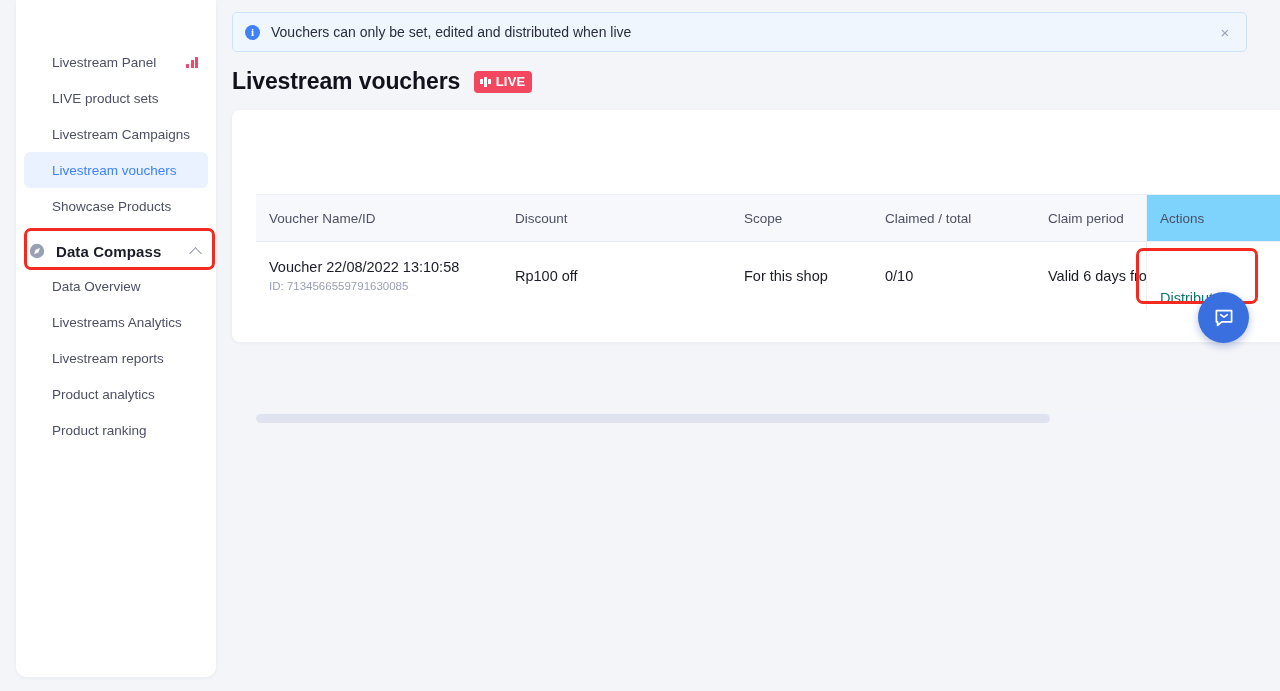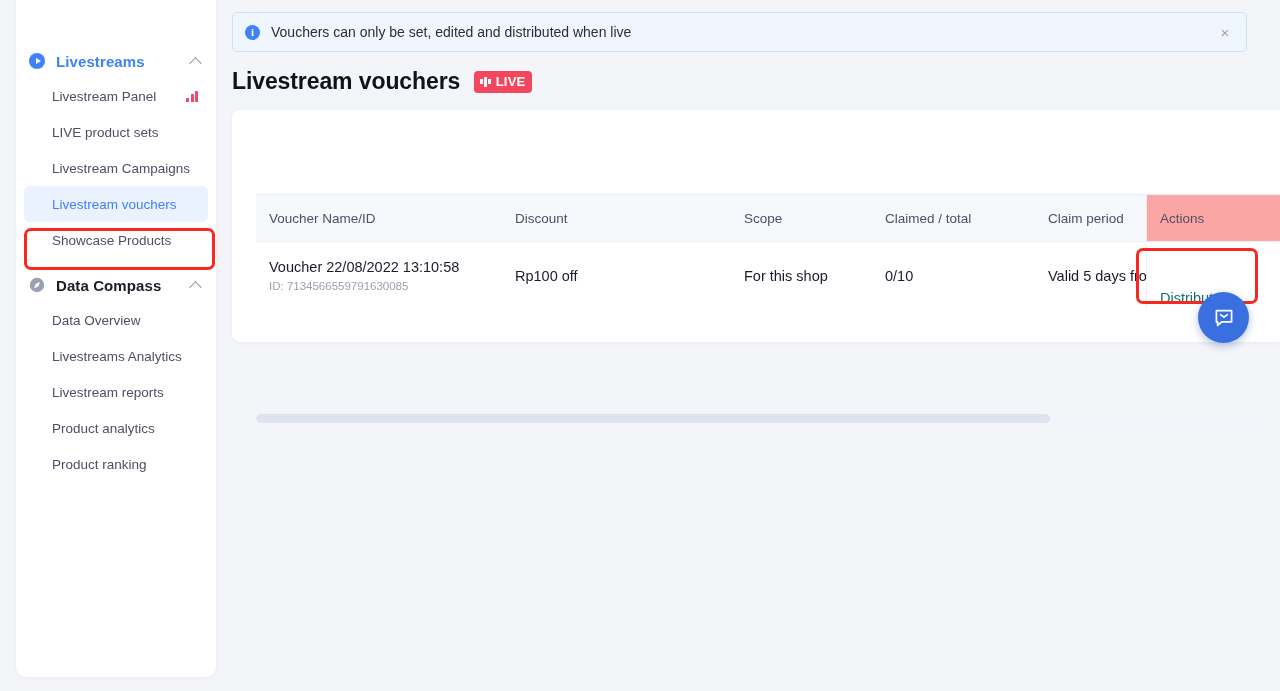--- a/index.html
+++ b/index.html
@@ -253,21 +253,21 @@
     position: absolute;
     right: 0; top: 0;
     width: 134px;
     height: 100%;
     border-left: 1px solid #eceef5;
     display: flex;
     align-items: center;
     padding-left: 13px;
     background: #fff;
   }
-  .thead .actions-col { background: #fca5a5; }
+  .thead .actions-col { background: #7dd3fc; }
 
   .v-name {
     font-size: 14.5px;
     color: #1b1c28;
     line-height: 19px;
   }
   .v-id {
     font-size: 11.5px;
     color: #9aa0b4;
     line-height: 17px;
@@ -326,27 +326,20 @@
     z-index: 50;
   }
 </style>
 </head>
 <body>
 
 <div id="app">
 
   <nav class="sidebar">
 
-    <div class="nav-group-head accent">
-      <span class="gicon">
-        <span class="playcircle"></span>
-      </span>
-      <span class="gtext">Livestreams</span>
-      <span class="chev"></span>
-    </div>
 
     <div class="nav-item">
       <span class="label">Livestream Panel</span>
       <span class="bars-icon">
           <i></i>
           <i></i>
           <i></i>
         </span>
     </div>
     <div class="nav-item">
@@ -433,21 +426,21 @@
           <div class="cell c-disc">
             <div class="v-line">Rp100 off</div>
           </div>
           <div class="cell c-scope">
             <div class="v-plain">For this shop</div>
           </div>
           <div class="cell c-claim">
             <div class="v-plain">0/10</div>
           </div>
           <div class="cell c-period">
-            <div class="v-period">Valid 5 days fro</div>
+            <div class="v-period">Valid 6 days fro</div>
           </div>
           <div class="actions-col">
             <span class="distribute-link">Distribute</span>
           </div>
         </div>
       </div>
 
       <div class="hscroll">
         <div class="hscroll-thumb"></div>
       </div>

